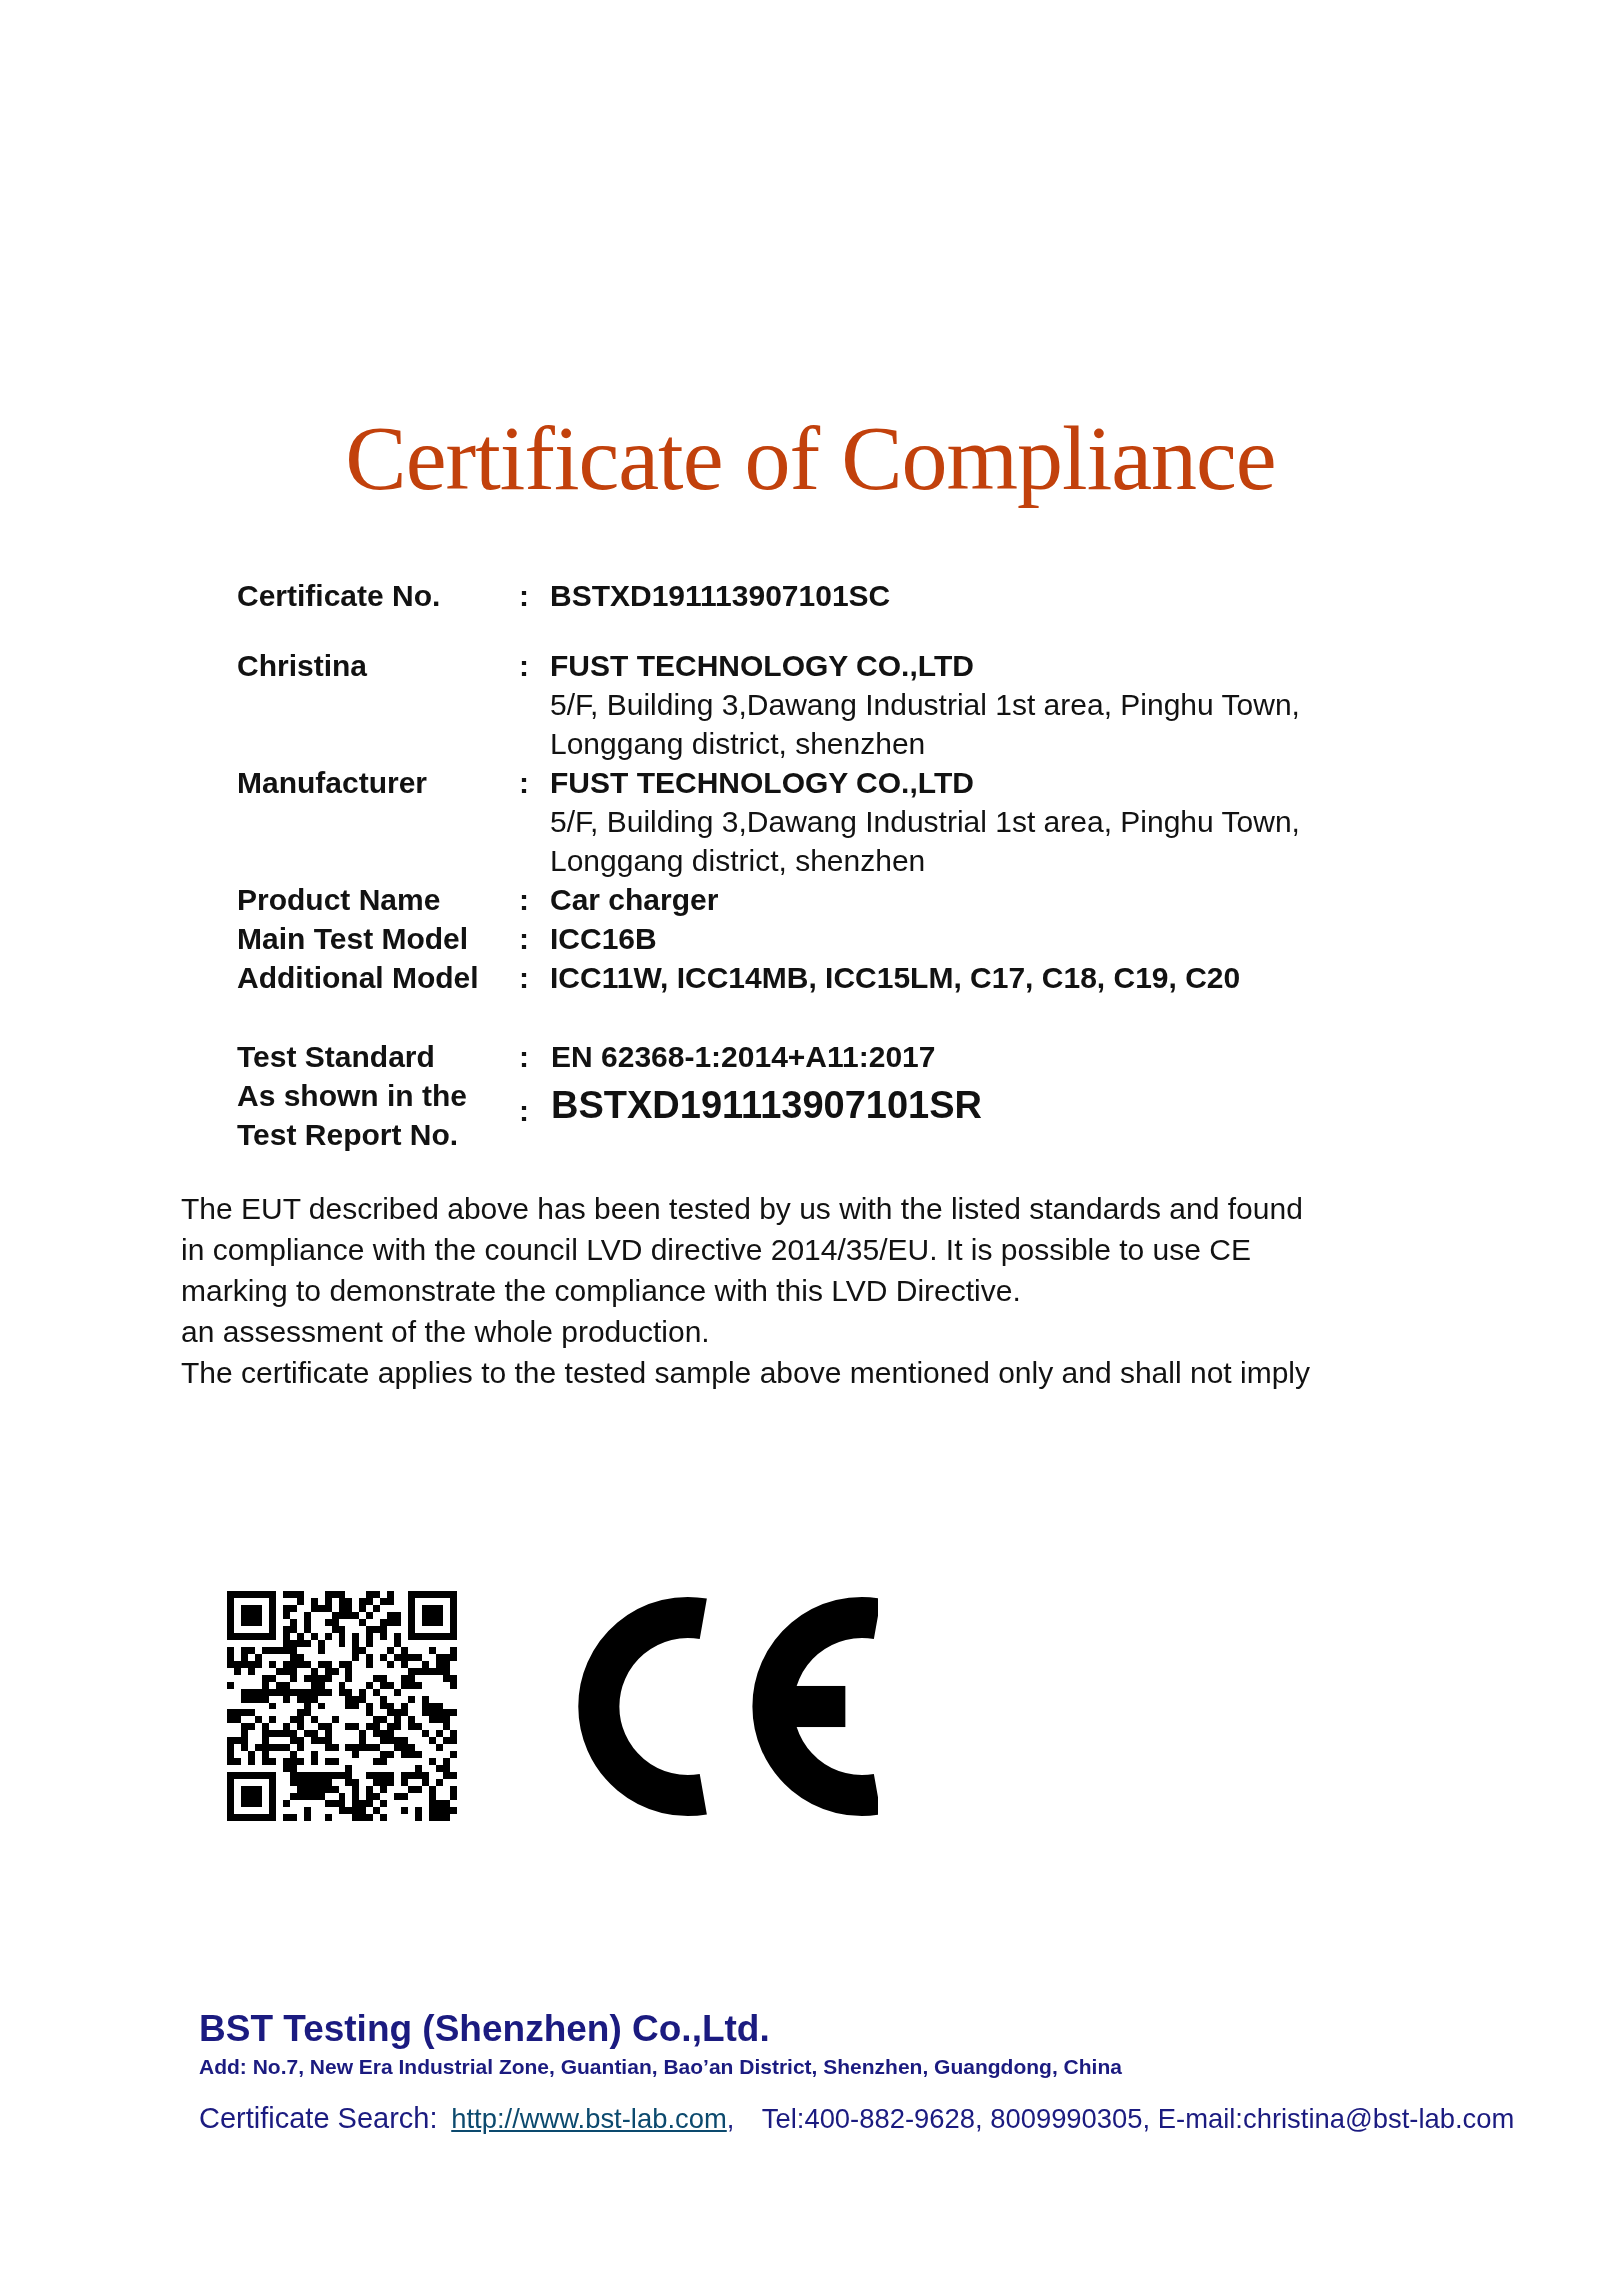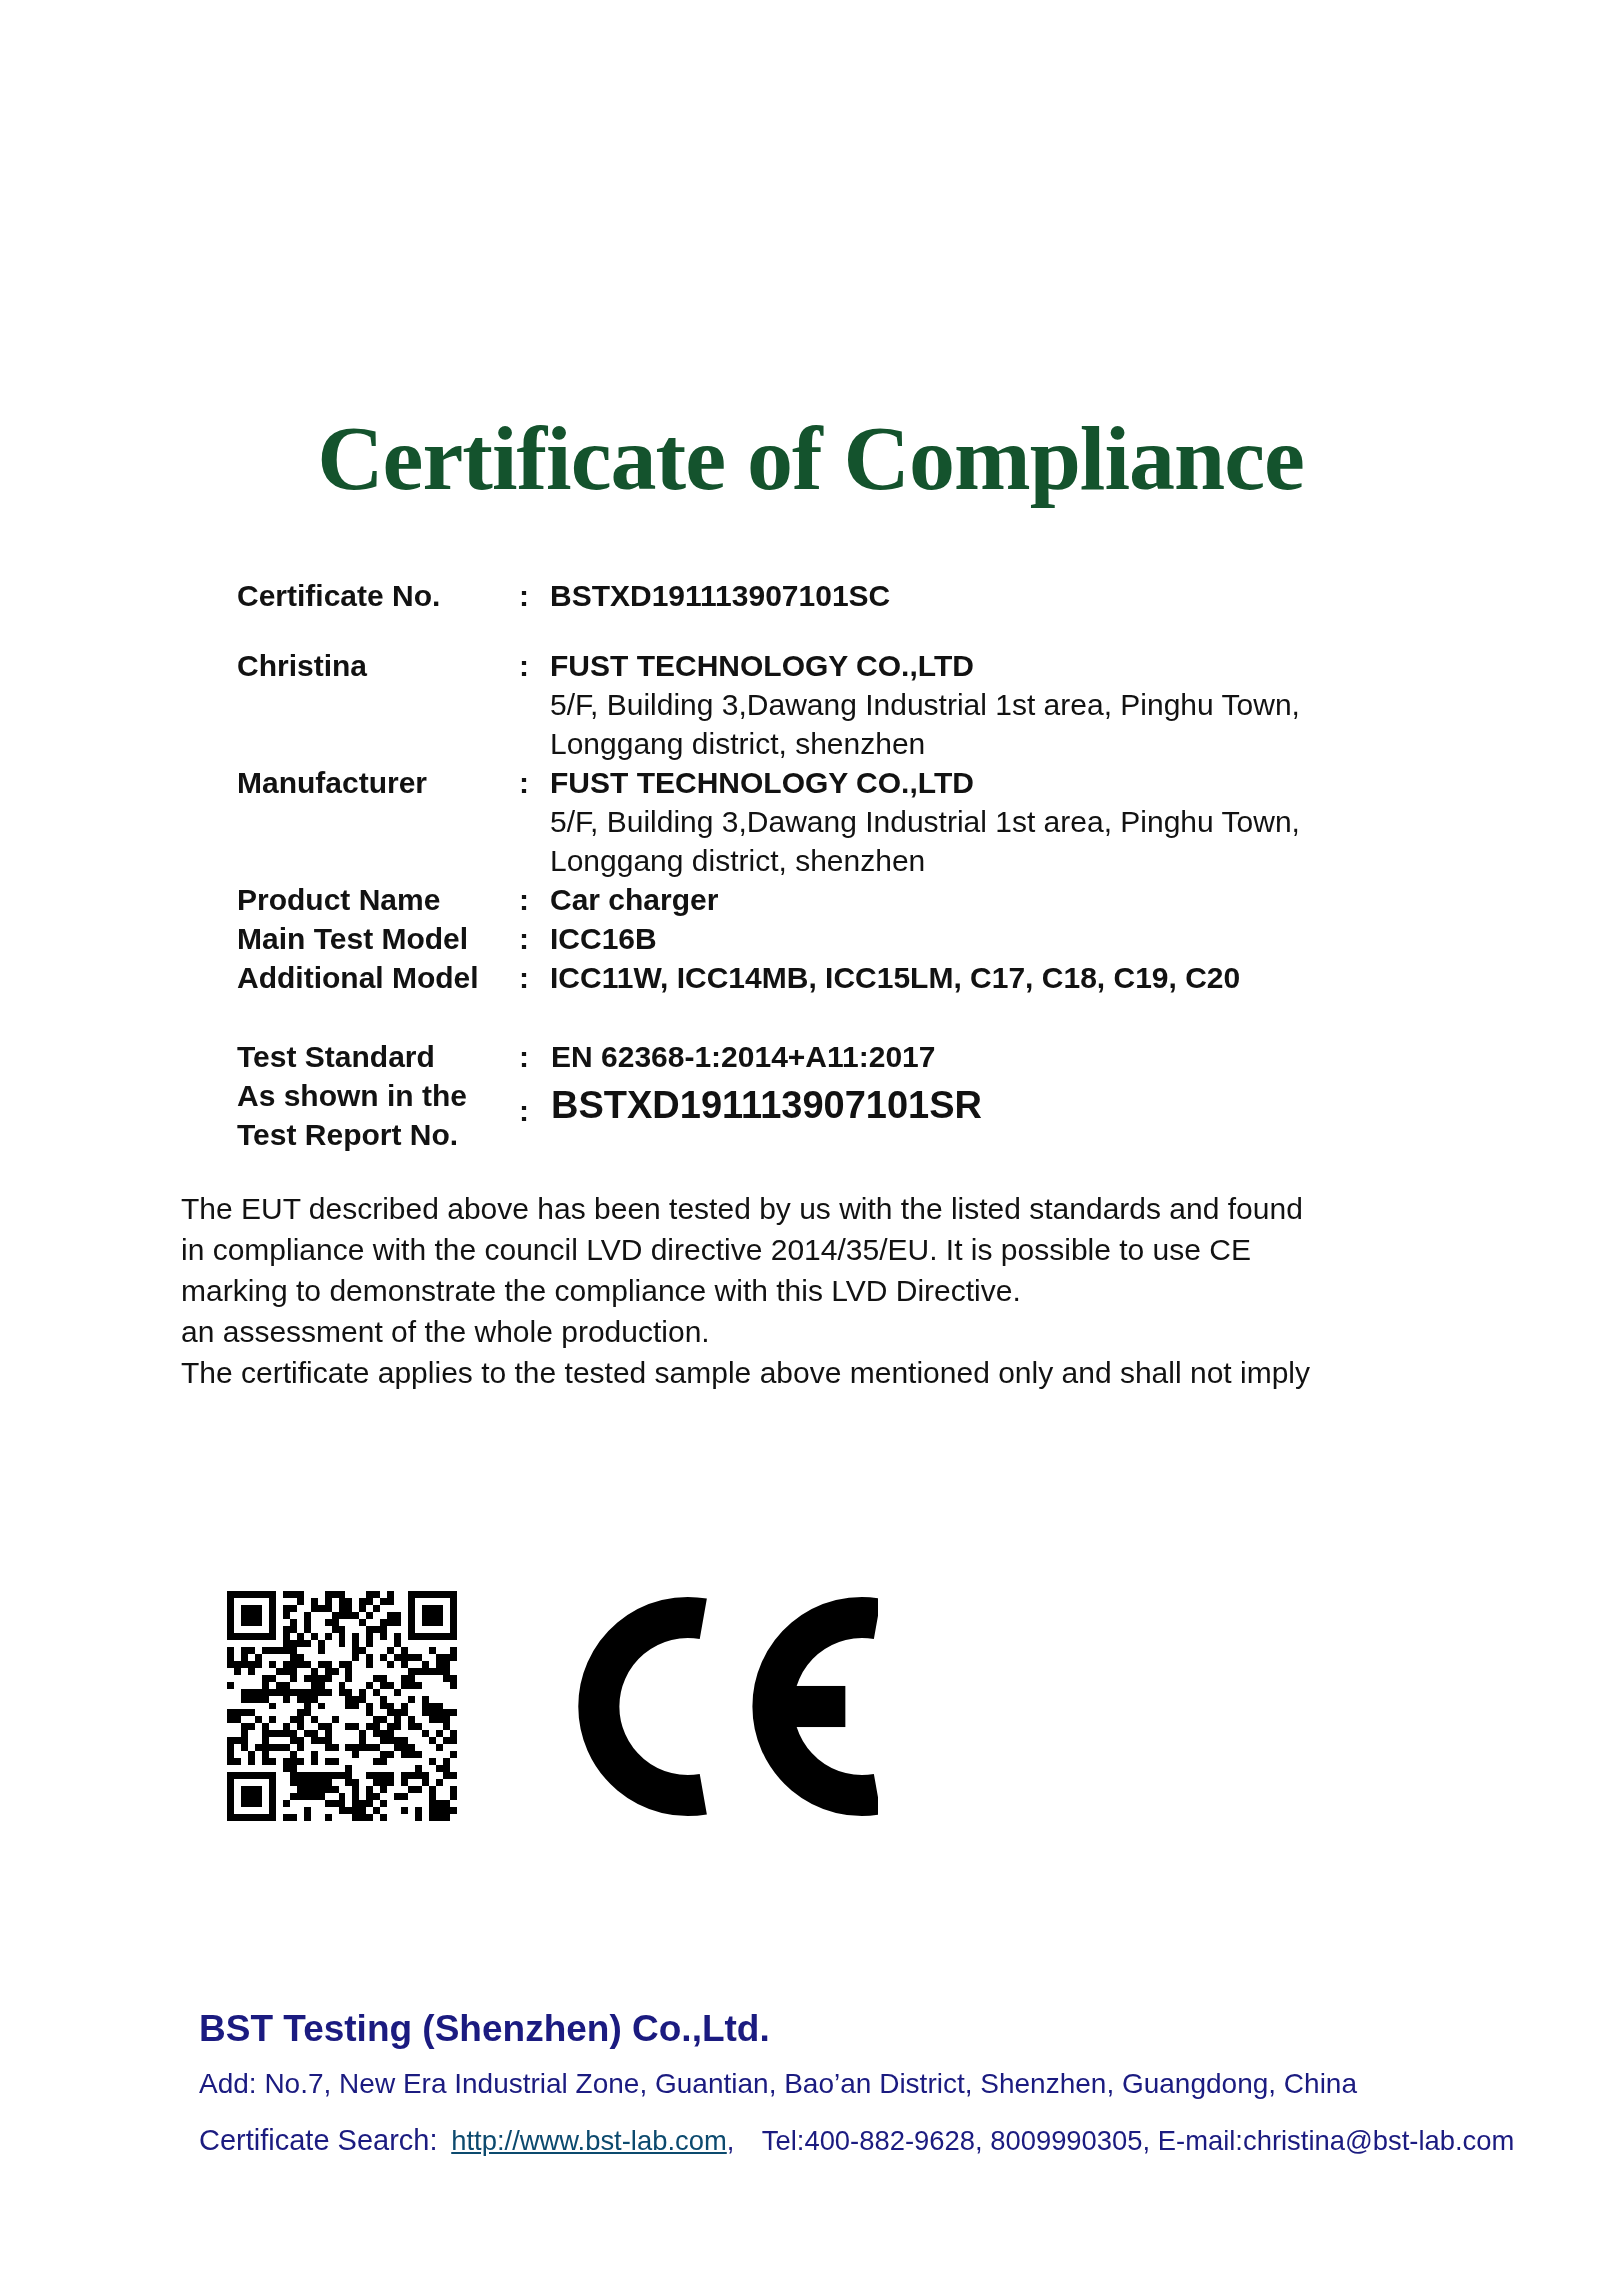--- a/index.html
+++ b/index.html
@@ -4,22 +4,22 @@
 <style>
   html,body { margin:0; padding:0; background:#888; }
   .page {
     position:relative; width:1621px; height:2293px; background:#ffffff;
     font-family:"Liberation Sans", sans-serif; color:#121212; overflow:hidden;
     margin:0 auto;
   }
   .title {
     position:absolute; top:412px; left:0; width:100%;
     text-align:center; font-family:"Liberation Serif", serif;
-    font-weight:bold; font-size:92px; line-height:1; letter-spacing:-1px;
-    color:#14532d; white-space:nowrap;
+    font-weight:normal; font-size:92px; line-height:1; letter-spacing:-1px;
+    color:#c2410c; white-space:nowrap;
   }
   .fields { position:absolute; left:237px; top:576px; }
   .frow { display:flex; align-items:flex-start; font-size:30px; line-height:39px; }
   .flabel { width:282px; font-weight:bold; flex:0 0 282px; }
   .fcolon { width:31px; flex:0 0 31px; font-weight:bold; }
   .fv-main { font-weight:bold; white-space:nowrap; }
   .fv-line { font-weight:normal; white-space:nowrap; }
   .gap32 { height:31px; }
   .tb-label, .tb-colon, .tb-value { position:absolute; font-size:30px; line-height:39px; font-weight:bold; white-space:nowrap; }
   .tb-report-value { position:absolute; font-size:38px; line-height:39px; font-weight:bold; white-space:nowrap; }
@@ -28,21 +28,21 @@
   .qr-wrap { position:absolute; left:227px; top:1591px; width:230px; height:230px; }
   #qr rect { fill:#000; }
   .ce-wrap { position:absolute; left:574px; top:1594px; }
   .ce-wrap path { stroke:#000; stroke-width:42; fill:none; }
   .ce-wrap rect { fill:#000; }
   .signature { position:absolute; left:980px; top:1666px; width:421px; text-align:center; }
   .sig-dots { width:269px; margin:0 auto; border-top:2.9px dotted #222; height:0; }
   .sig-text { margin-top:15.7px; font-size:30px; font-weight:bold; line-height:45px; }
   .footer { position:absolute; left:199px; top:2007px; color:#1b1b80; }
   .f-company { font-size:37px; font-weight:bold; line-height:1.2; }
-  .f-address { font-size:28px; margin-top:15px; line-height:1.3; white-space:nowrap; }
+  .f-address { font-size:21px; margin-top:2px; line-height:1.3; white-space:nowrap;font-weight:bold; }
   .f-search { font-size:27.4px; margin-top:21.6px; white-space:nowrap; display:flex; align-items:baseline; }
   .f-search-label { font-size:29px; margin-right:13.7px; }
   .f-url { text-decoration:underline; color:#0c4a6e; }
   .f-contact { margin-left:27.4px; }
 </style>
 </head>
 <body>
 
 <div class="page">
 

